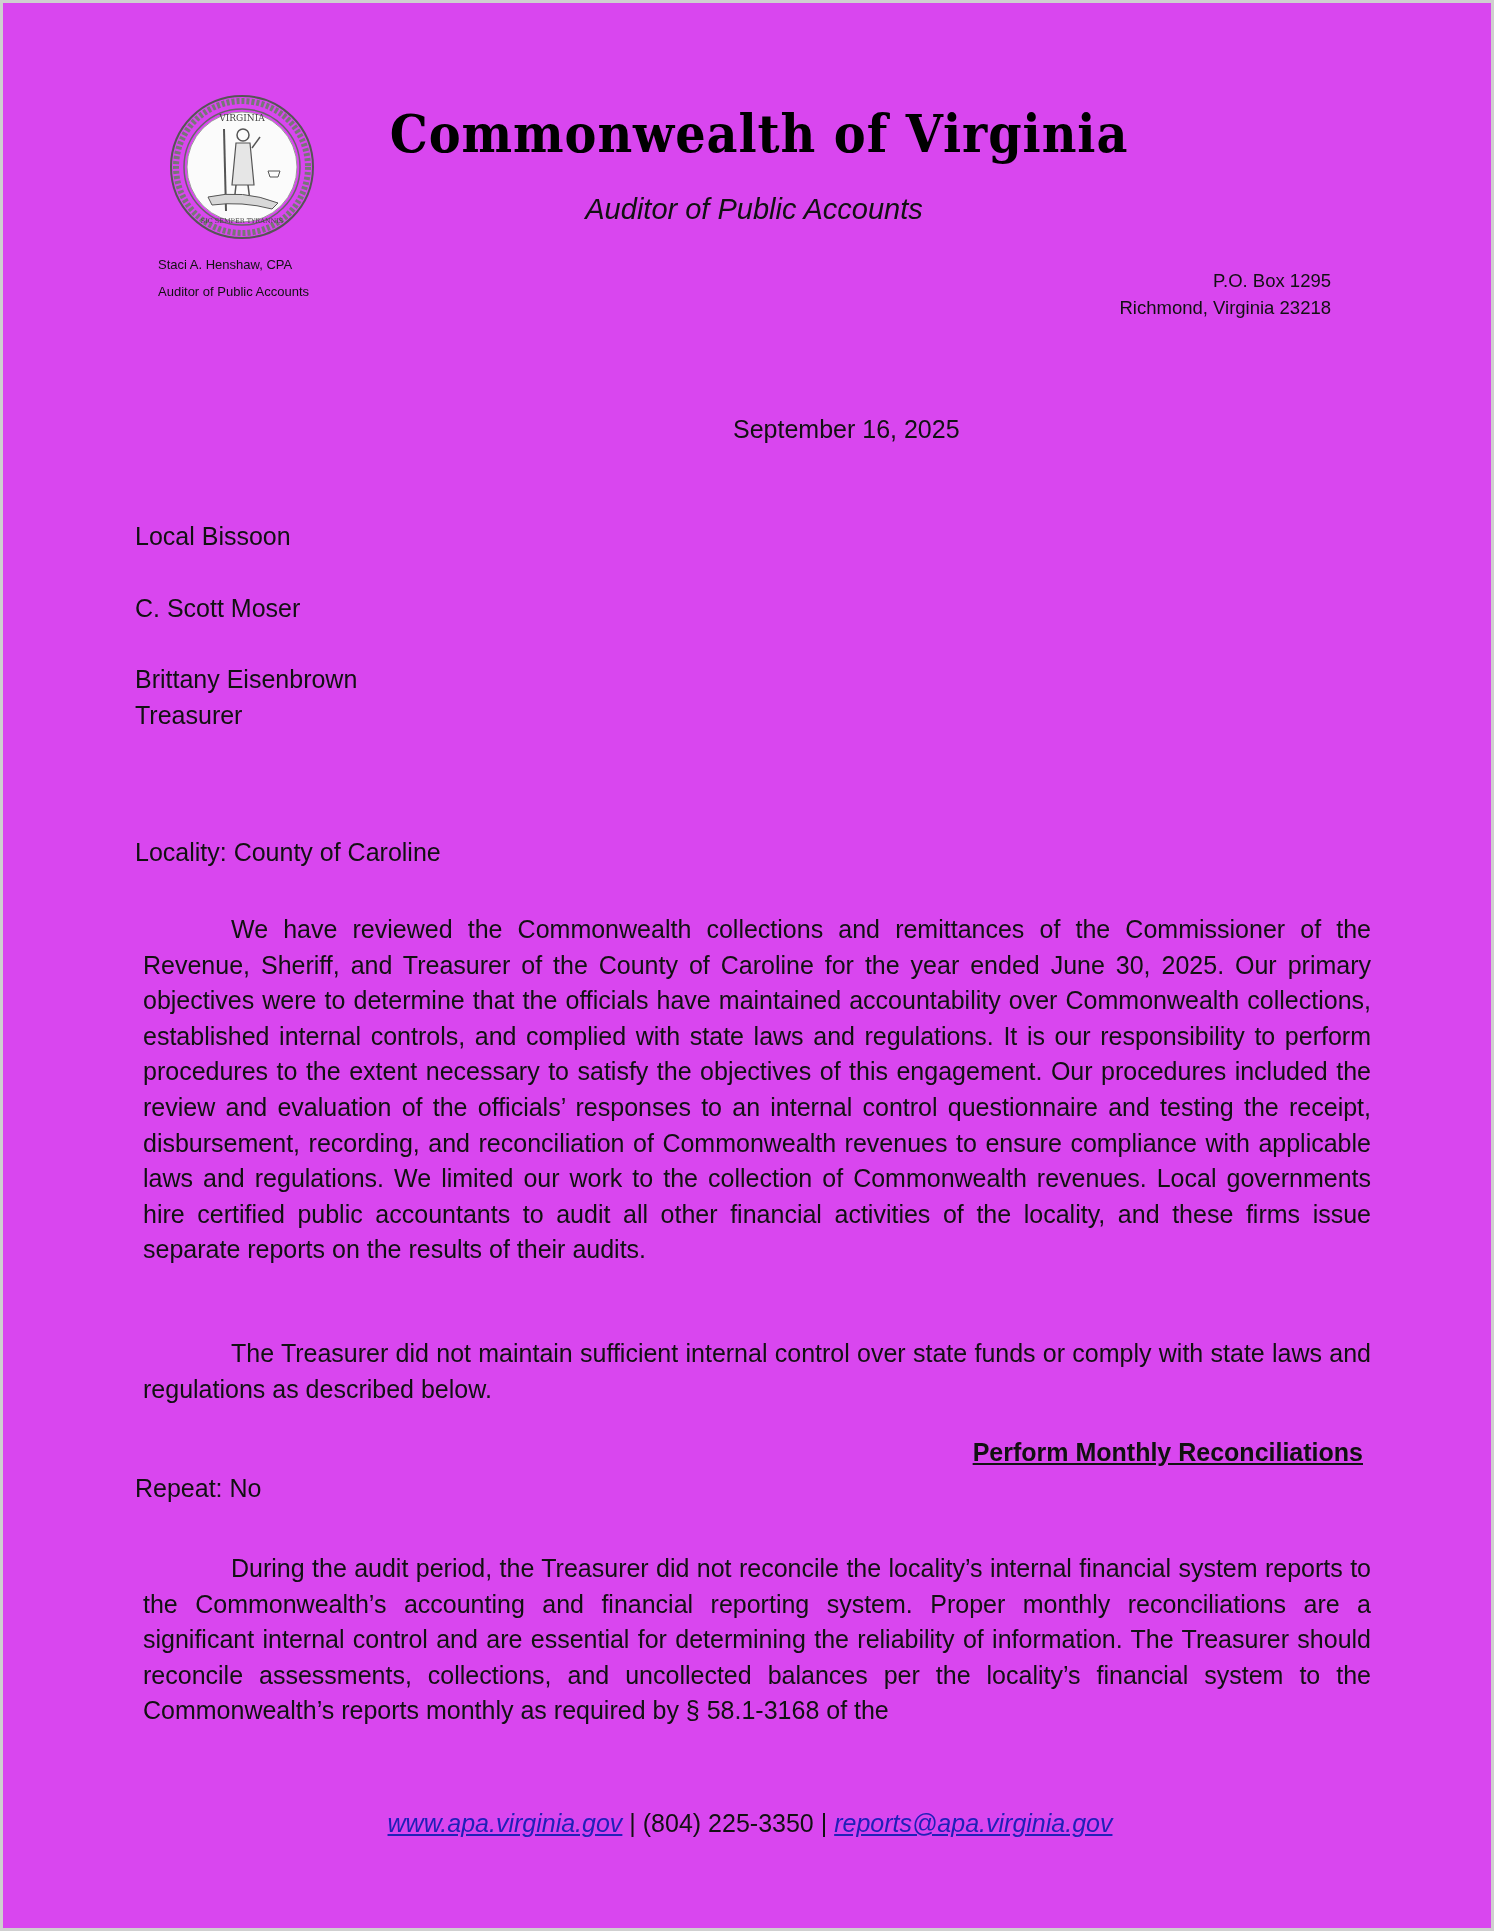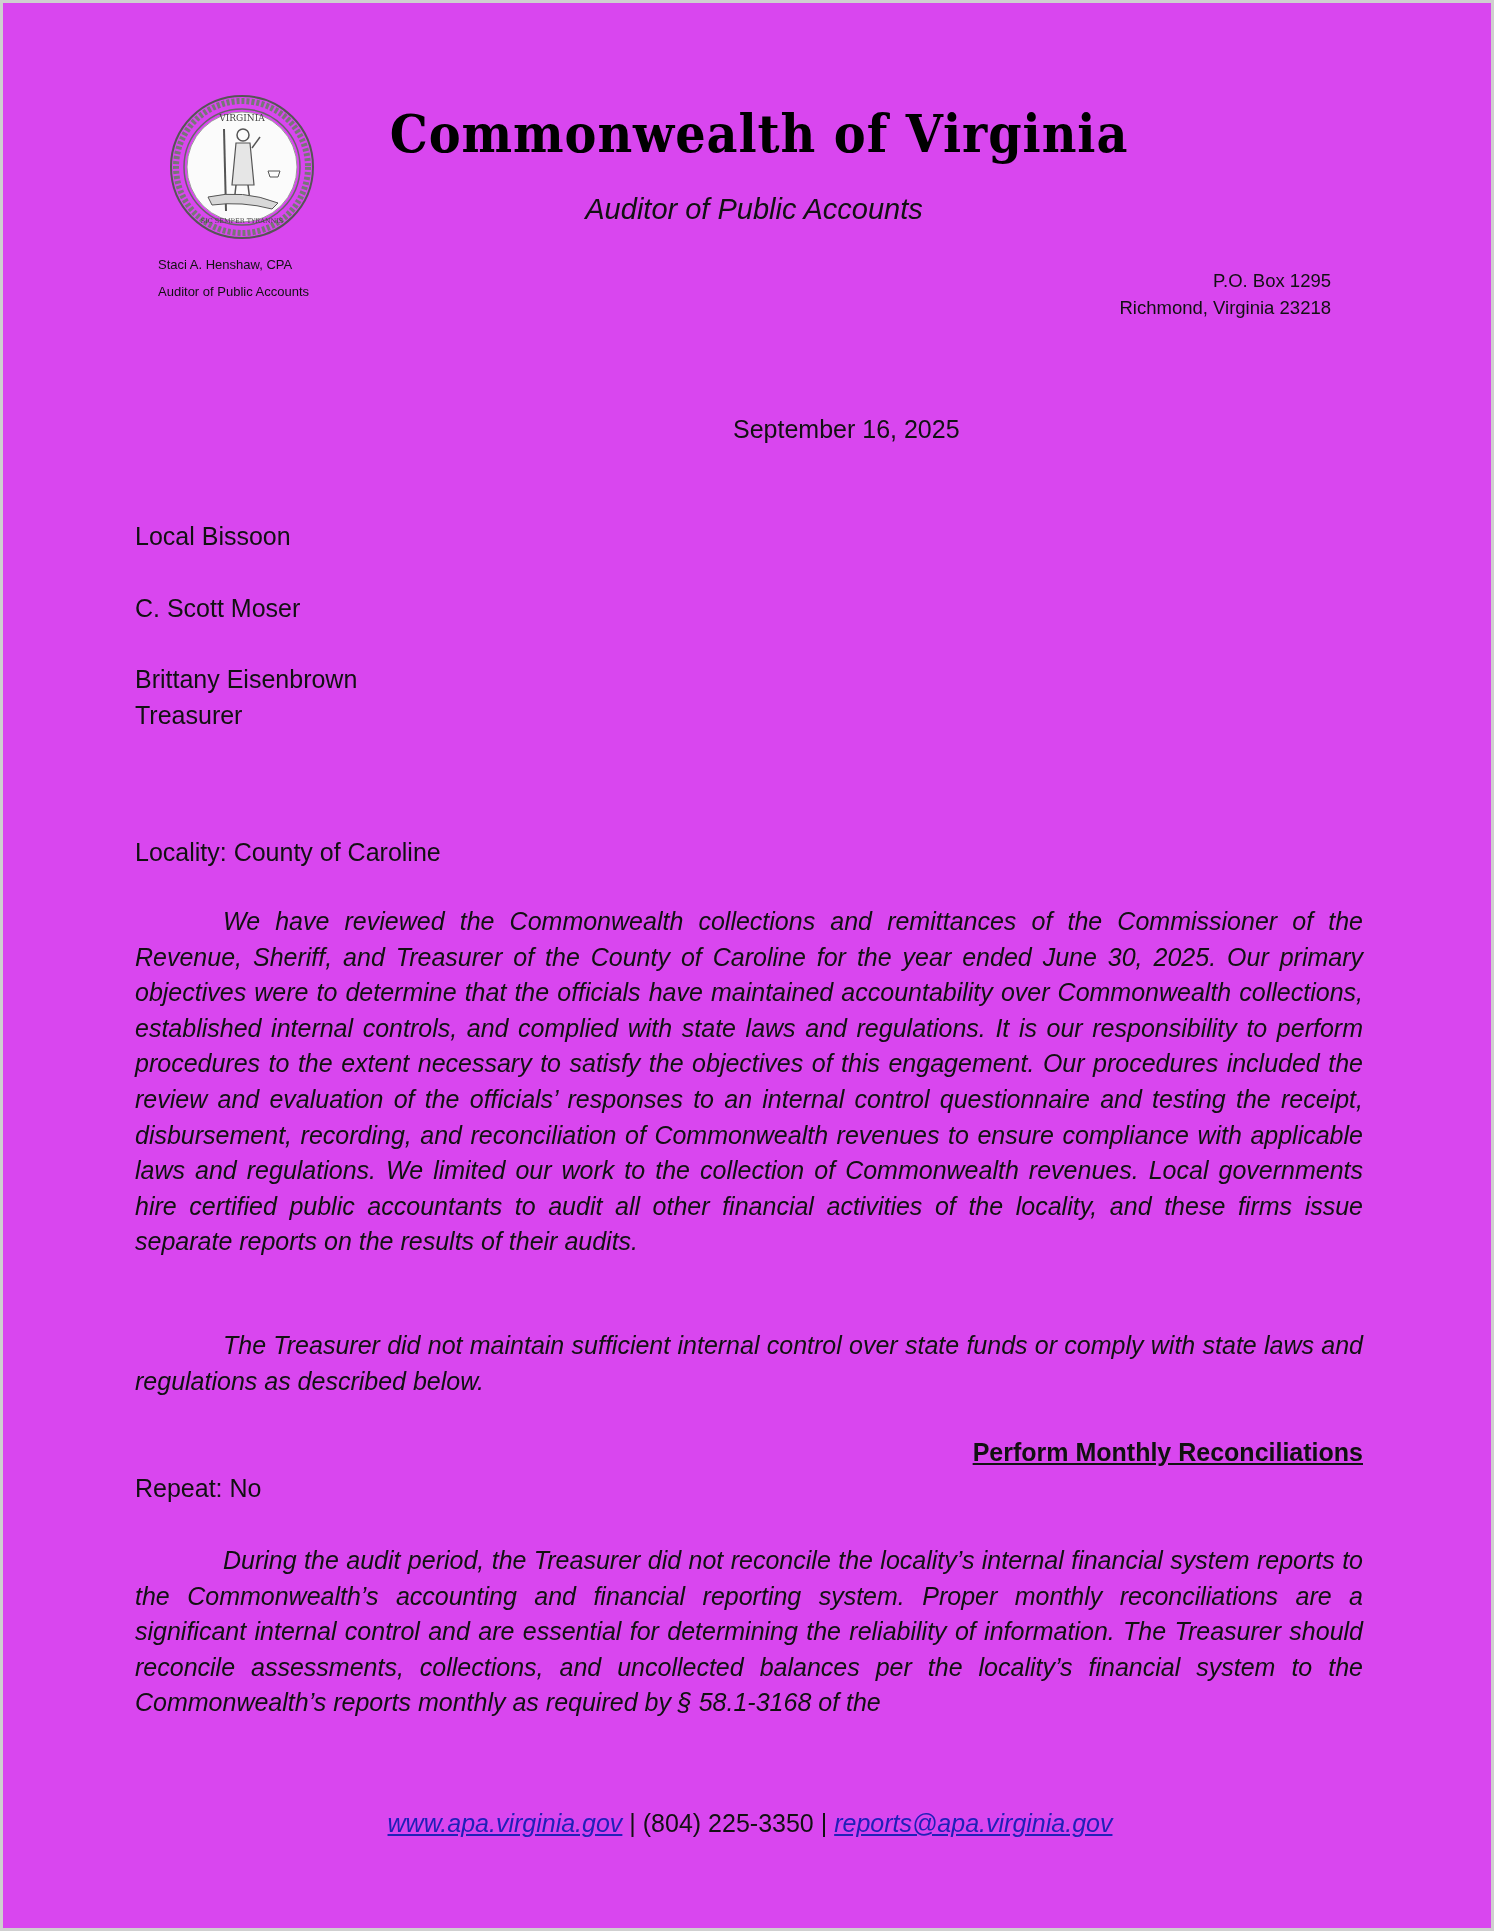--- a/index.html
+++ b/index.html
@@ -66,21 +66,21 @@
   }
   .body-text {
     position: absolute;
     left: 132px; width: 1228px;
     font-size: 25px;
     line-height: 35.6px;
   }
   .addr { top: 516px; }
   .addr .block { margin-bottom: 36px; }
   .locality { top: 832px; }
-  .para { text-align: justify; text-indent: 88px; margin: 0; font-style: italic; }
+  .para { text-align: justify; text-indent: 88px; margin: 8px; }
   .p1 { top: 901px; }
   .p2 { top: 1325px; }
   .heading { top: 1432px; }
   .heading .title { font-weight: bold; text-decoration: underline; text-align: right; }
   .p3 { top: 1540px; }
   .footer {
     position: absolute;
     left: 0; width: 1494px;
     top: 1806px;
     text-align: center;

